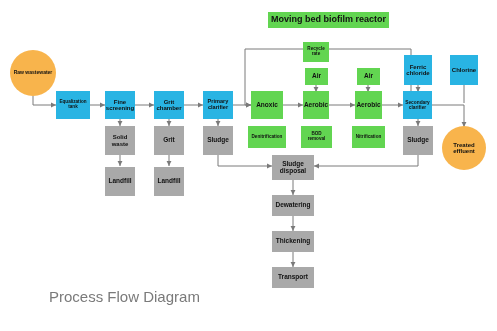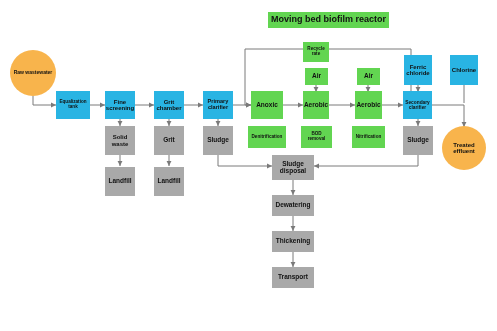--- a/index.html
+++ b/index.html
@@ -103,14 +103,15 @@
   <div class="node gray" style="left:154px;top:167px;width:30px;height:29px;font-size:6.5px;">Landfill</div>
 
   <div class="node gray" style="left:203px;top:126px;width:30px;height:29px;font-size:6.5px;">Sludge</div>
   <div class="node gray" style="left:403px;top:126px;width:30px;height:29px;font-size:6.5px;">Sludge</div>
 
   <div class="node gray" style="left:272px;top:155px;width:42px;height:25px;font-size:6.5px;">Sludge disposal</div>
   <div class="node gray" style="left:272px;top:195px;width:42px;height:21px;font-size:6.5px;">Dewatering</div>
   <div class="node gray" style="left:272px;top:231px;width:42px;height:21px;font-size:6.5px;">Thickening</div>
   <div class="node gray" style="left:272px;top:267px;width:42px;height:21px;font-size:6.5px;">Transport</div>
 
+  <div class="caption" style="left:49px;top:288px;font-size:15px;">Process Flow Diagram</div>
 
 </div>
 
 </body></html>

